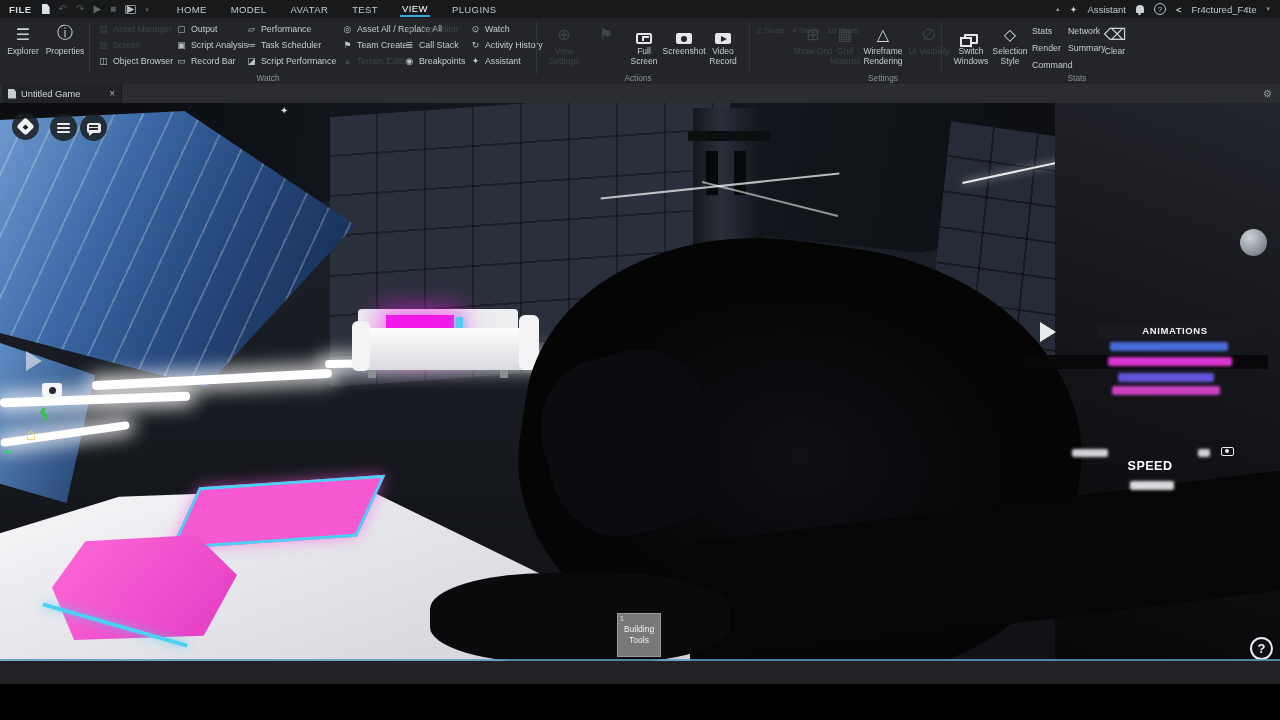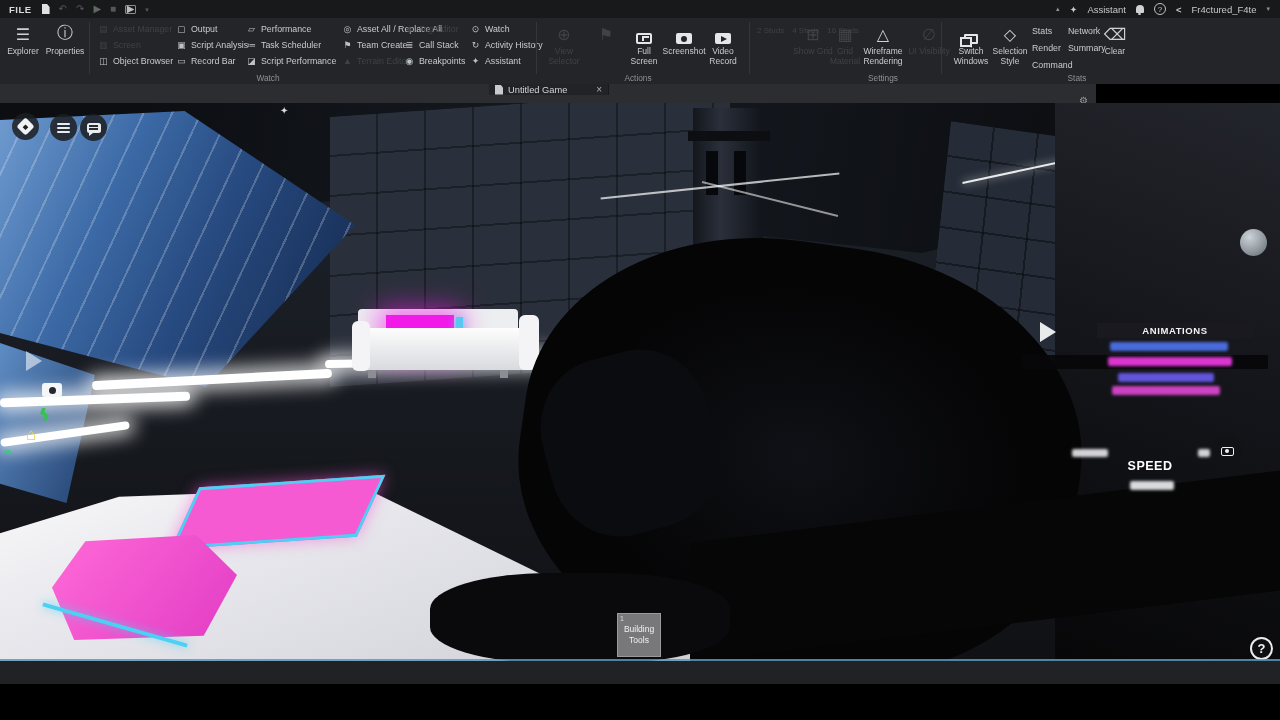--- a/index.html
+++ b/index.html
@@ -54,21 +54,21 @@
   .ico-vid::after { content:""; position:absolute; left:6px; top:2.5px; border-left:6px solid #232528;
     border-top:3px solid transparent; border-bottom:3px solid transparent; }
   .ico-sw { width:14px; height:10px; border:2px solid #e6e6e8; border-radius:1px; position:relative; }
   .ico-sw::after { content:""; position:absolute; left:-6px; bottom:-5px; width:8px; height:6px;
     border:2px solid #e6e6e8; background:#232528; }
   .studs { position:absolute; display:flex; flex-direction:row; gap:8px; font-size:8px; color:#3f4345; }
   .stat-link { font-size:8.8px; height:14px; display:flex; align-items:center; }
   .statcol { position:absolute; top:6px; display:flex; flex-direction:column; gap:3px; }
 
   
-  #tabstrip { left:0; top:84px; width:1096px; height:19px; background:#2b2d30; display:flex; align-items:center;flex-direction:column; }
+  #tabstrip { left:0; top:84px; width:1280px; height:19px; background:#2b2d30; display:flex; align-items:center; }
   .dtab { margin-left:2px; width:120px; height:19px; background:#212326; display:flex; align-items:center;
     gap:5px; padding:0 6px; color:#d2d5d7; font-size:9.3px; border-right:1px solid #17181a; }
   .dtab .doc-ico { background:#c7cbce; }
   .dtab-close { margin-left:auto; color:#aab0b3; font-size:10px; }
   .strip-gear { margin-left:auto; margin-right:8px; color:#969b9e; font-size:10px; }
 
   
   #viewport { left:0; top:103px; width:1280px; height:558px; background:#14171c; overflow:hidden; }
   #viewport .layer { position:absolute; }
   .glow-strip { background:#fff; border-radius:4px; box-shadow:0 0 18px 6px rgba(255,255,255,.75); }
@@ -106,20 +106,28 @@
     <span class="mb-file">FILE</span>
     <div class="qb">
       <span class="doc-ico"></span>
       <span class="gray">↶</span>
       <span class="gray">↷</span>
       <span style="color:#5c6a5f">▶</span>
       <span class="gray">■</span>
       <span class="runbox">▶</span>
       <span class="gray" style="font-size:7px">▾</span>
     </div>
+    <div class="mb-tabs">
+      <span class="mb-tab">HOME</span>
+      <span class="mb-tab">MODEL</span>
+      <span class="mb-tab">AVATAR</span>
+      <span class="mb-tab">TEST</span>
+      <span class="mb-tab active">VIEW</span>
+      <span class="mb-tab">PLUGINS</span>
+    </div>
     <div class="mb-right">
       <span style="font-size:7px;color:#8d9194">▴</span>
       <span>✦</span>
       <span>Assistant</span>
       <span class="bell"></span>
       <span class="circ-q">?</span>
       <span style="font-weight:bold">&lt;</span>
       <span>Fr4ctured_F4te</span>
       <span style="font-size:7px;color:#8d9194">▾</span>
     </div>
@@ -217,21 +225,21 @@
         </div>
       <div class="mini">
           <span class="mi">✦</span>
           <span>Assistant</span>
         </div>
     </div>
     <div class="sep" style="left:536px"></div>
 
     <div class="bigbtn dis" style="left:543px">
       <span class="bb-ico">⊕</span>
-      <span class="bb-label">View Selector</span>
+      <span class="bb-label">View Settings</span>
     </div>
     <div class="bigbtn dis" style="left:585px">
       <span class="bb-ico">⚑</span>
       <span class="bb-label"></span>
     </div>
     <div class="bigbtn" style="left:623px">
       <span class="bb-ico">
           <span class="ico-fs"></span>
         </span>
       <span class="bb-label">Full Screen</span>

